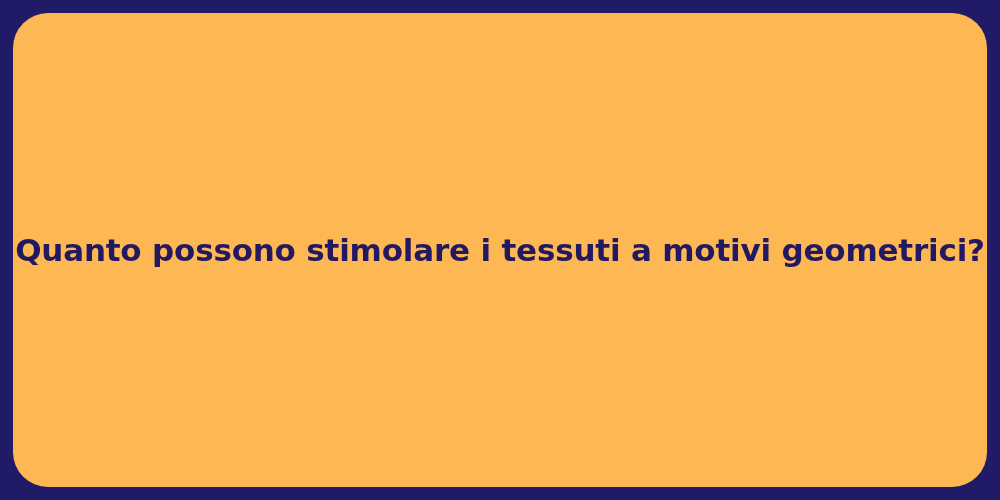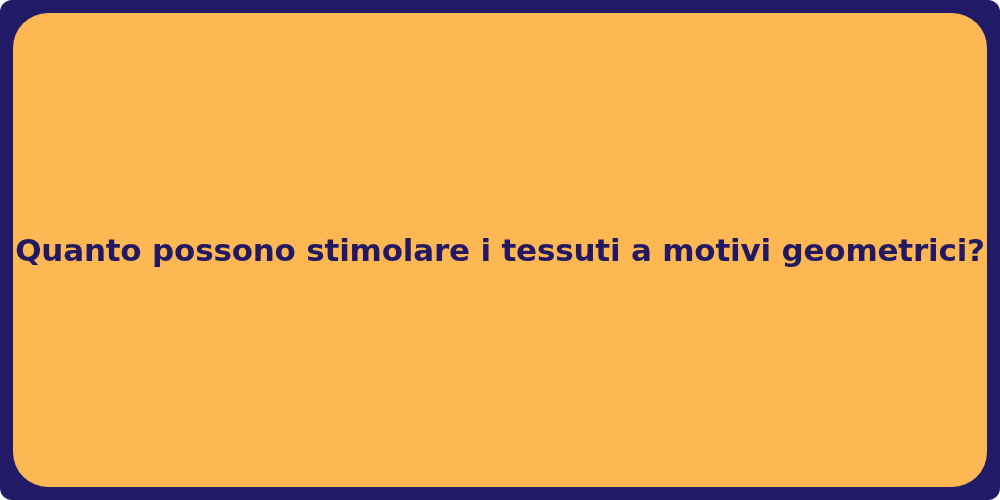--- a/index.html
+++ b/index.html
@@ -12,21 +12,20 @@
     overflow: hidden;
     font-family: "DejaVu Sans", "Liberation Sans", sans-serif;
   }
   #card-frame {
     position: relative;
     box-sizing: border-box;
     width: 1000px;
     height: 500px;
     background: #211a66;
     padding: 13px;
-    border-radius: 12px;
   }
   #card-panel {
     box-sizing: border-box;
     width: 100%;
     height: 100%;
     background: #fdb854;
     border-radius: 35px;
     display: flex;
     align-items: center;
     justify-content: center;

